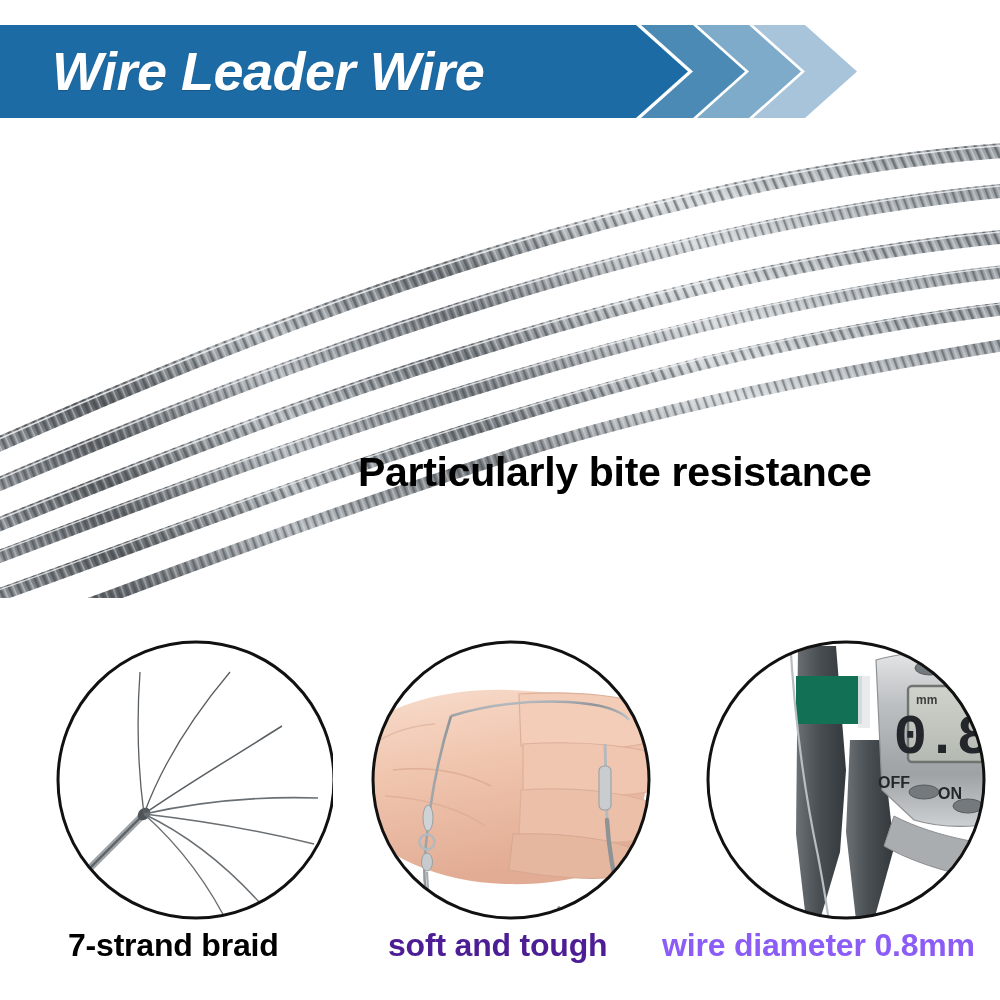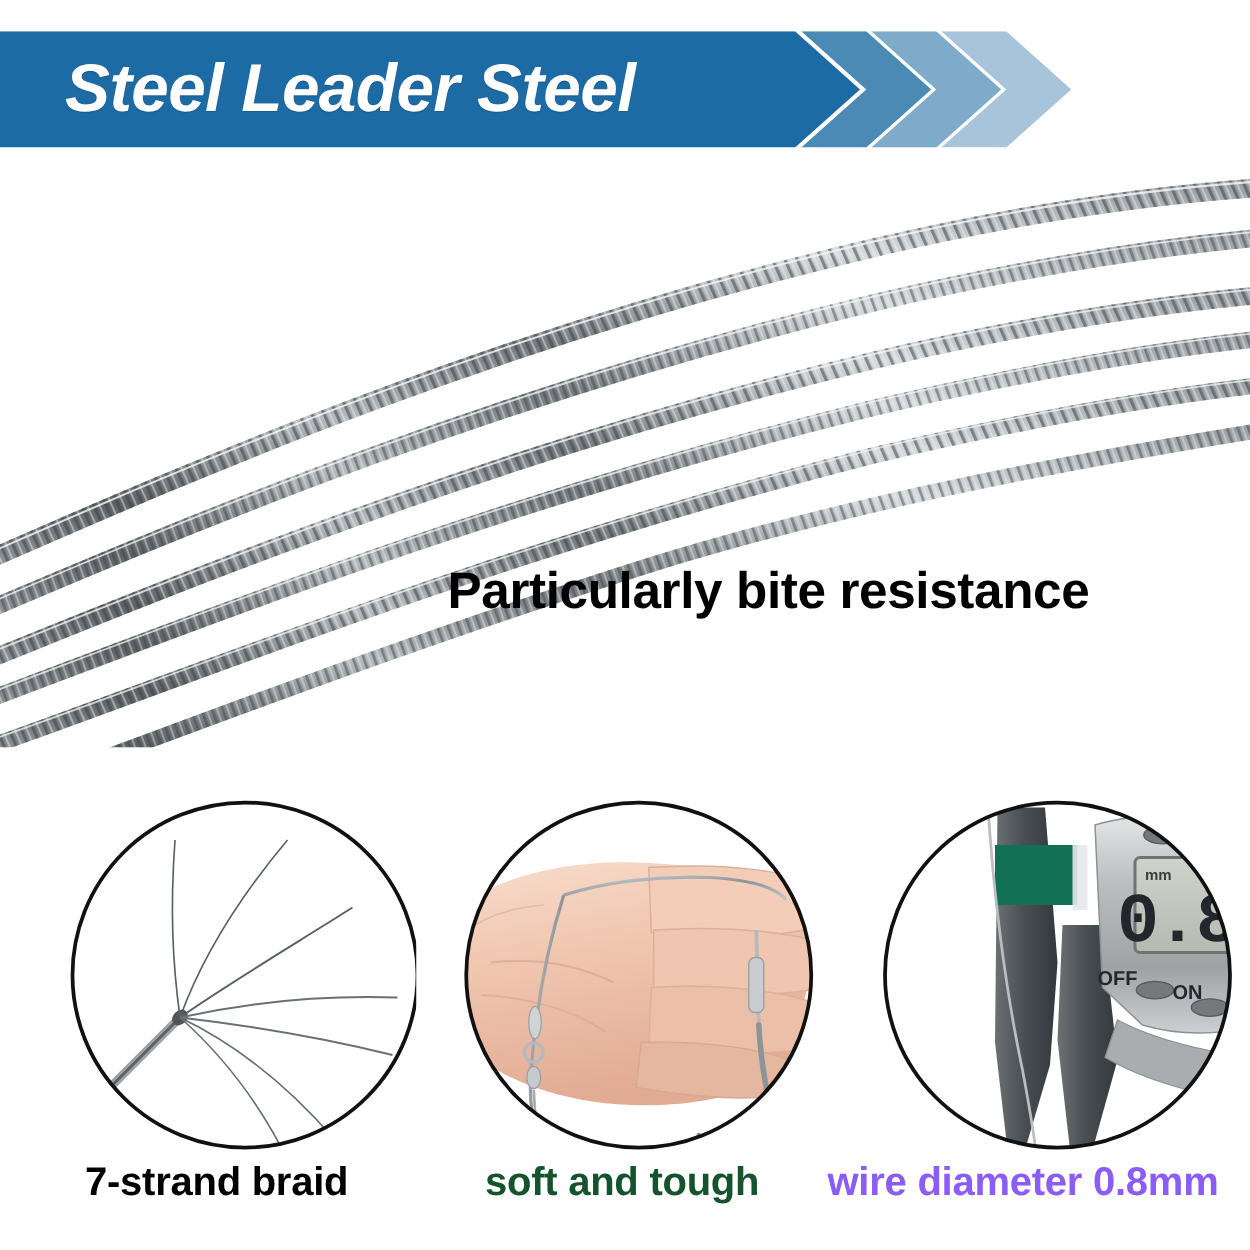--- a/index.html
+++ b/index.html
@@ -131,21 +131,21 @@
   <svg id="banner-svg" viewBox="0 0 1000 93" preserveAspectRatio="none">
 
     <path d="M0,0 L636,0 L688,46.5 L636,93 L0,93 Z" fill="#1d6ba5"></path>
 
     <path d="M641,0 L693,0 L745,46.5 L693,93 L641,93 L693,46.5 Z" fill="#4a8ab5"></path>
 
     <path d="M697,0 L749,0 L801,46.5 L749,93 L697,93 L749,46.5 Z" fill="#7fabca"></path>
 
     <path d="M753,0 L805,0 L857,46.5 L805,93 L753,93 L805,46.5 Z" fill="#a8c4db"></path>
   </svg>
-  <div id="banner-title" style="color: rgb(255, 255, 255);">Steel Leader Steel</div>
+  <div id="banner-title" style="color: rgb(255, 255, 255);">Wire Leader Wire</div>
 </div>
 
 <div id="hero-photo">
   <svg id="hero-wires-svg" viewBox="0 0 1000 470" preserveAspectRatio="none">
     <defs>
       <linearGradient id="steelGrad" x1="0" y1="0" x2="0" y2="1">
         <stop offset="0%" stop-color="#9aa0a5"></stop>
         <stop offset="18%" stop-color="#d8dcdf"></stop>
         <stop offset="42%" stop-color="#74797e"></stop>
         <stop offset="62%" stop-color="#b6bbbf"></stop>
@@ -284,21 +284,21 @@
                  C242,336 232,318 240,302
                  C246,290 258,288 264,296" stroke="#8e9398" stroke-width="4.4" fill="none" stroke-linecap="round"></path>
         <path d="M240,302 L226,288" stroke="#8e9398" stroke-width="3.6" fill="none" stroke-linecap="round"></path>
       </g>
 
       <path d="M0,0 H360 V340 H0 Z M178,22 a138,138 0 1,0 0.1,0 Z" fill="#ffffff" fill-rule="evenodd"></path>
       <circle cx="178" cy="160" r="138" fill="none" stroke="#111111" stroke-width="3"></circle>
     </svg>
   </div>
 </div>
-<div class="feature-caption" id="caption-2" style="color: #14532d; text-align: right;">soft and tough</div>
+<div class="feature-caption" id="caption-2" style="color: #4c1d95; text-align: right;">soft and tough</div>
 
 <div class="feature" id="feature-3">
   <div class="feature-circle">
     <svg viewBox="0 0 360 320">
       <defs>
         <linearGradient id="caliperBody" x1="0" y1="0" x2="0" y2="1">
           <stop offset="0%" stop-color="#e4e6e7"></stop>
           <stop offset="30%" stop-color="#bdc0c2"></stop>
           <stop offset="70%" stop-color="#9ea2a5"></stop>
           <stop offset="100%" stop-color="#cdd0d2"></stop>

